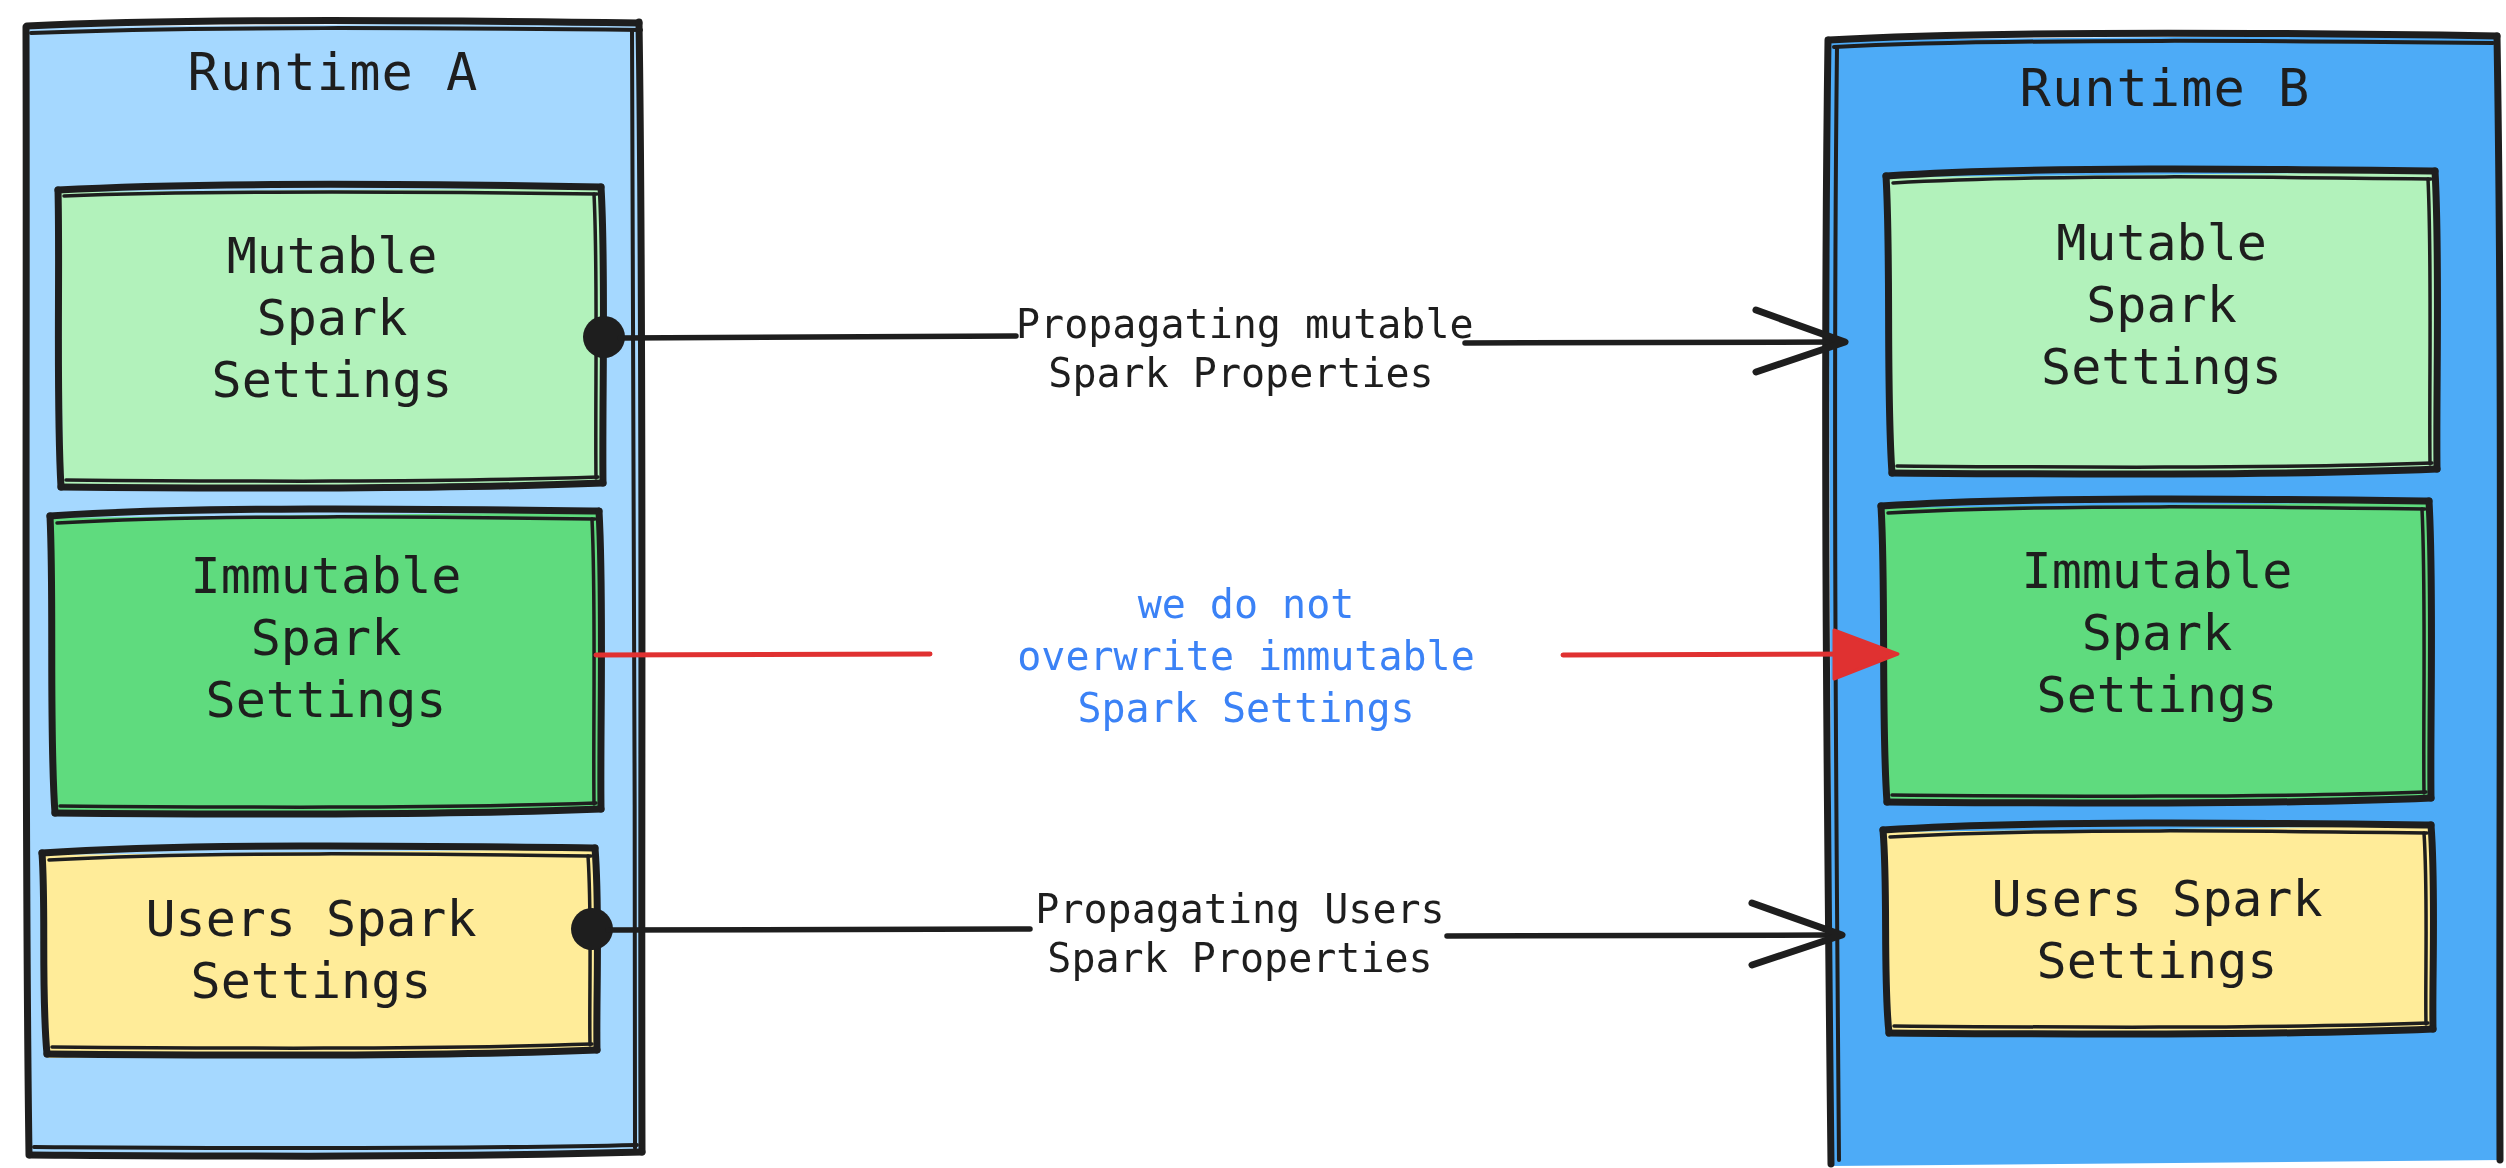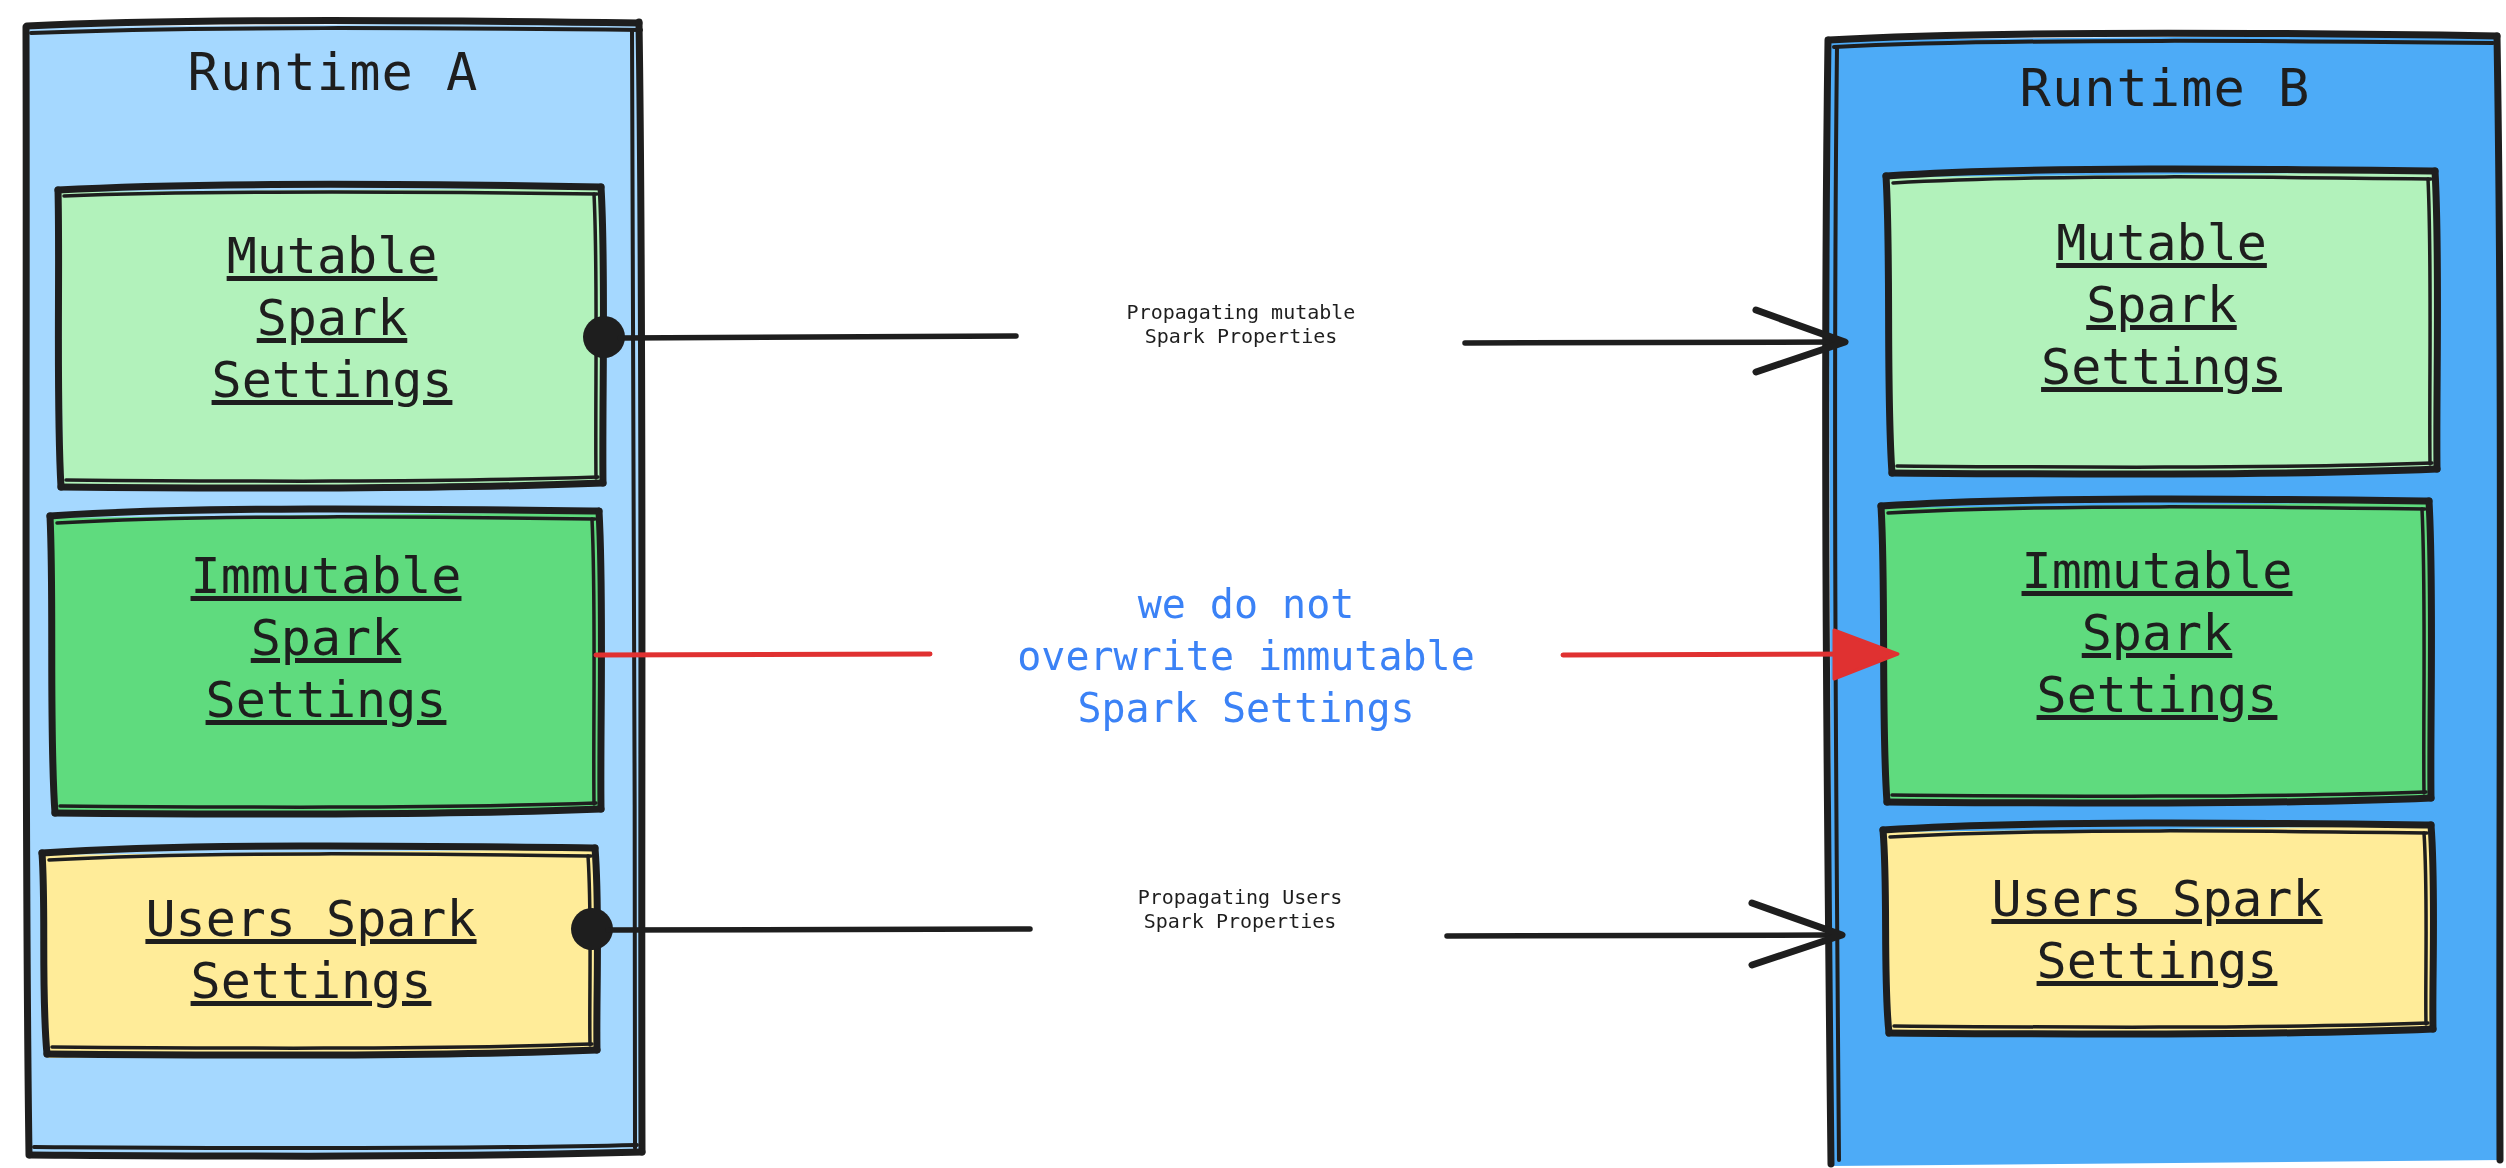--- a/index.html
+++ b/index.html
@@ -37,24 +37,23 @@
     line-height: 1.24;
     user-select: none;
   }
   .runtime-title {
     font-size: 52px;
     letter-spacing: 1px;
   }
   .box-label {
     font-size: 50px;
     letter-spacing: 0px;
-    text-decoration: underline;
   }
   .edge-label {
-    font-size: 20px;
+    font-size: 40px;
     line-height: 1.22;
     letter-spacing: 0px;
   }
   .edge-label-red {
     font-size: 40px;
     line-height: 1.30;
     color: #3b82f6;
     letter-spacing: 0px;
   }
 

